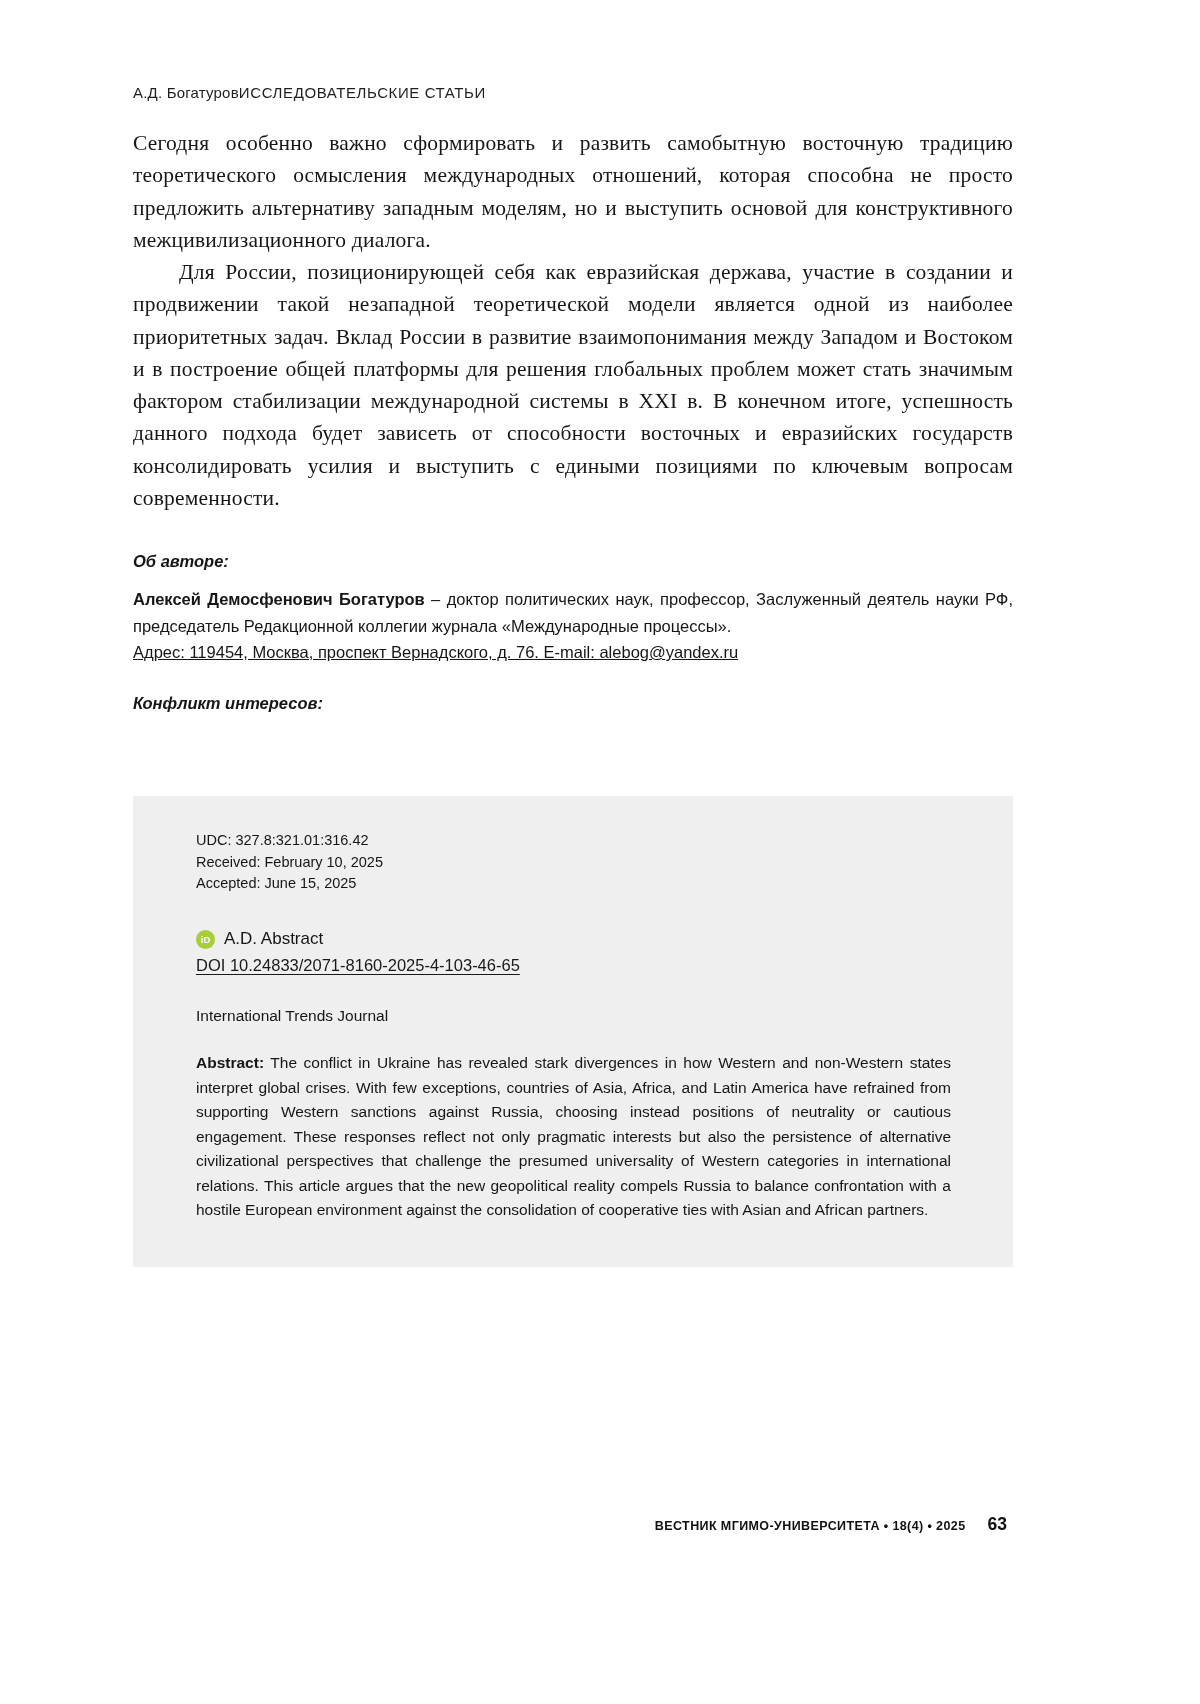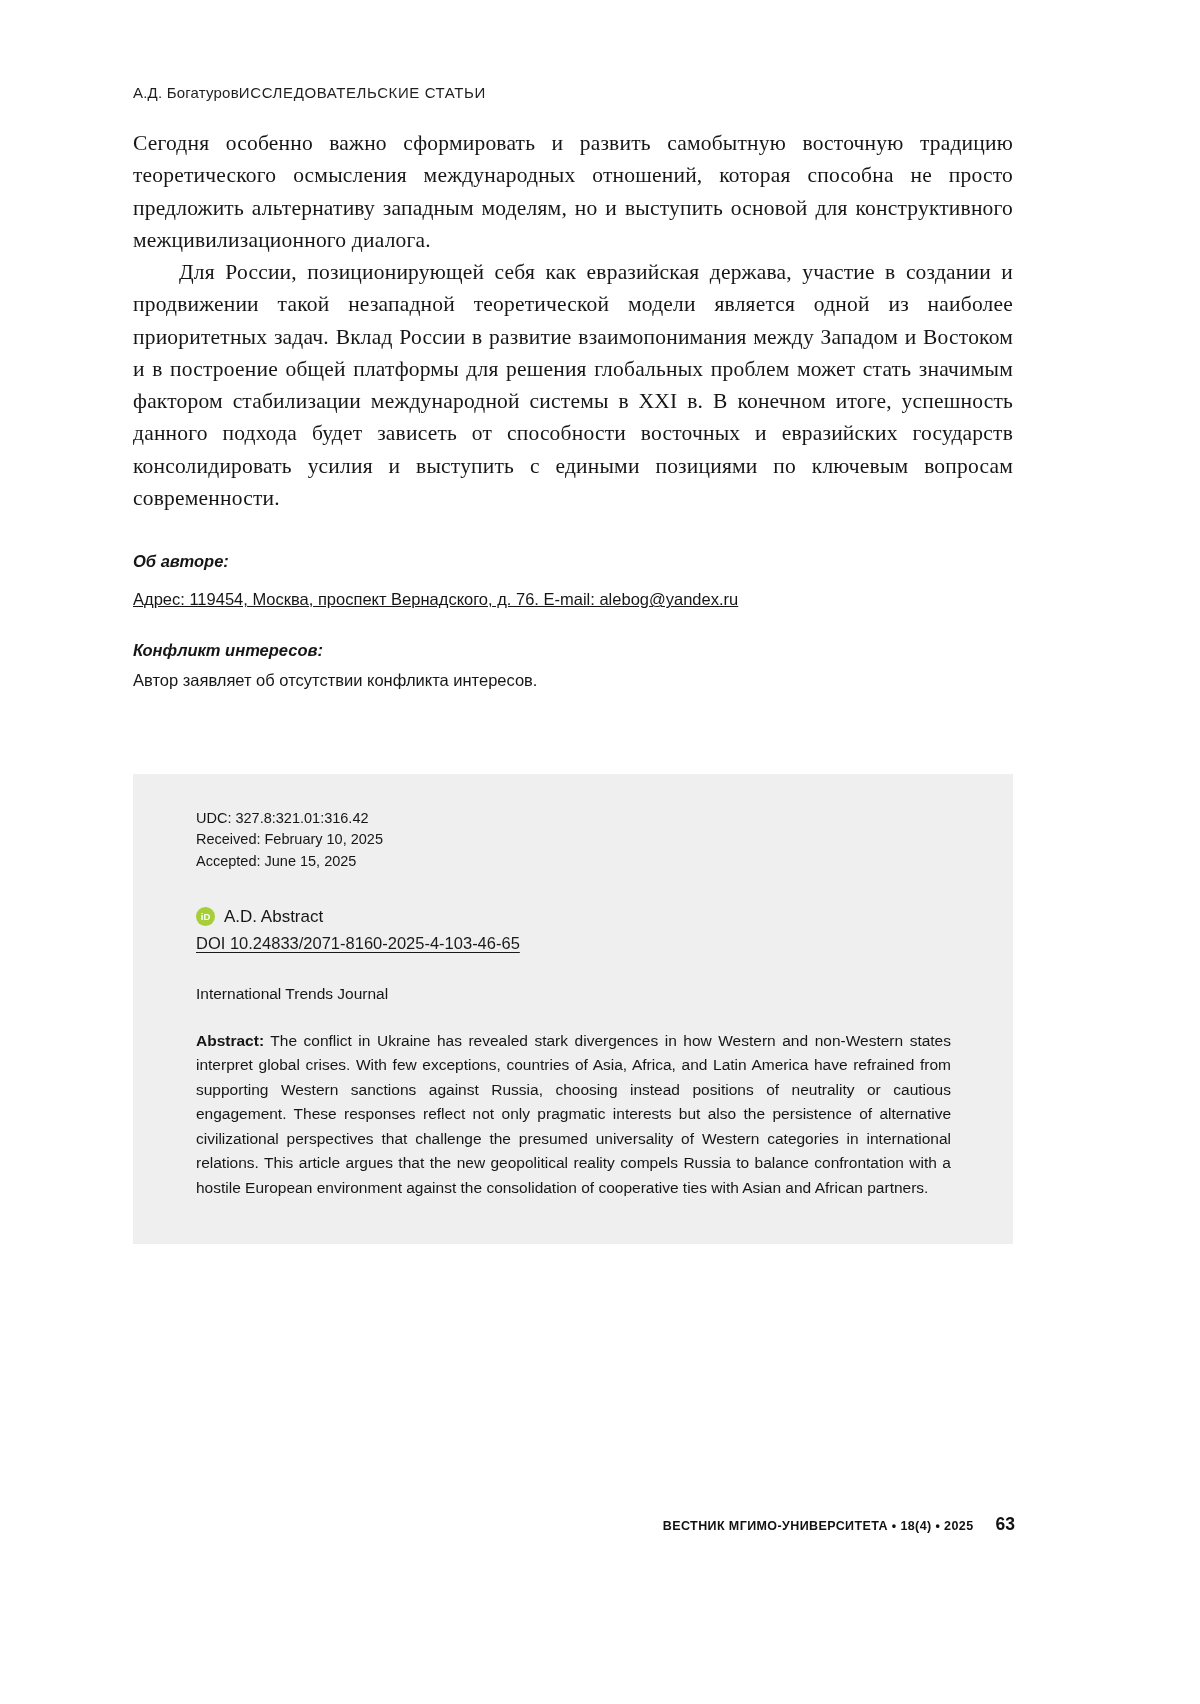--- a/index.html
+++ b/index.html
@@ -117,21 +117,21 @@
     line-height: 1.58;
     text-align: justify;
     color: #161616;
   }
   .abstract strong { font-weight: bold; }
 
   
   .page-footer {
     position: absolute;
     top: 1514px;
-    right: 185px;
+    right: 193px;
     display: flex;
     align-items: baseline;
     gap: 22px;
     color: #111111;
   }
   .footer-journal {
     font-size: 12.5px;
     font-weight: bold;
     letter-spacing: 0.4px;
   }
@@ -150,23 +150,23 @@
     <span class="rh-right">ИССЛЕДОВАТЕЛЬСКИЕ СТАТЬИ</span>
   </header>
 
   <section class="body-text">
     <p class="para">Сегодня особенно важно сформировать и развить самобытную восточную традицию теоретического осмысления международных отношений, которая способна не просто предложить альтернативу западным моделям, но и выступить основой для конструктивного межцивилизационного диалога.</p>
     <p class="para indent">Для России, позиционирующей себя как евразийская держава, участие в создании и продвижении такой незападной теоретической модели является одной из наиболее приоритетных задач. Вклад России в развитие взаимопонимания между Западом и Востоком и в построение общей платформы для решения глобальных проблем может стать значимым фактором стабилизации международной системы в XXI в. В конечном итоге, успешность данного подхода будет зависеть от способности восточных и евразийских государств консолидировать усилия и выступить с едиными позициями по ключевым вопросам современности.</p>
   </section>
 
   <section class="about">
     <h3 class="about-heading">Об авторе:</h3>
+    <p class="about-bio"><strong>Алексей Демосфенович Богатуров</strong><span> – доктор политических наук, профессор, Заслуженный деятель науки РФ, председатель Редакционной коллегии журнала «Международные процессы».</span></p>
     <p class="about-address">Адрес: 119454, Москва, проспект Вернадского, д. 76. E-mail: alebog@yandex.ru</p>
     <h3 class="about-heading conflict">Конфликт интересов:</h3>
-    <p class="conflict-text">Автор заявляет об отсутствии конфликта интересов.</p>
   </section>
 
   <section class="panel">
     <div class="meta">
       <div>UDC: 327.8:321.01:316.42</div>
       <div>Received: February 10, 2025</div>
       <div>Accepted: June 15, 2025</div>
     </div>
 
 

